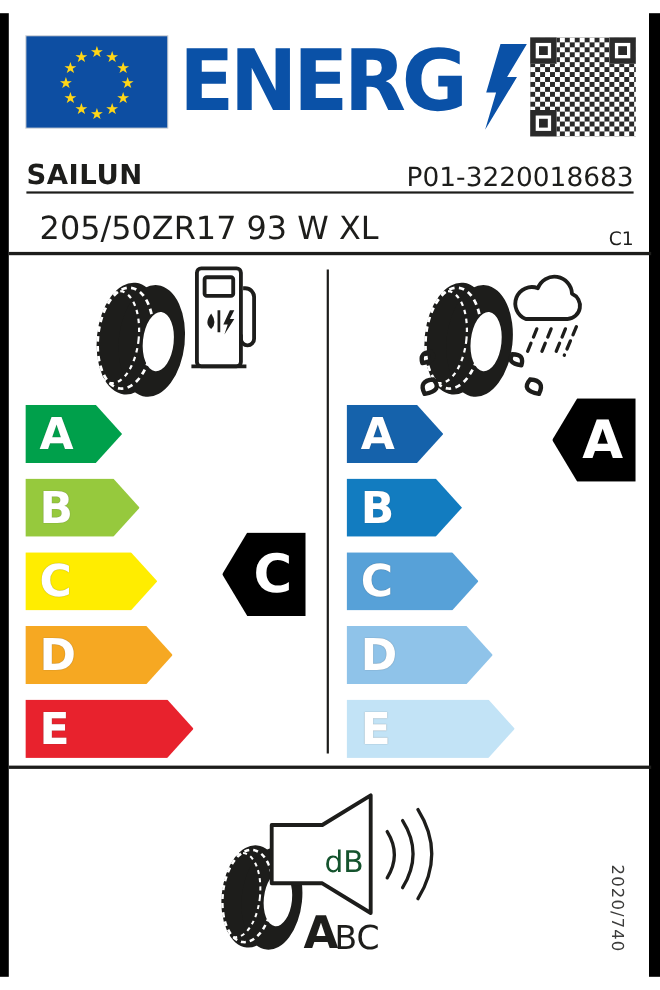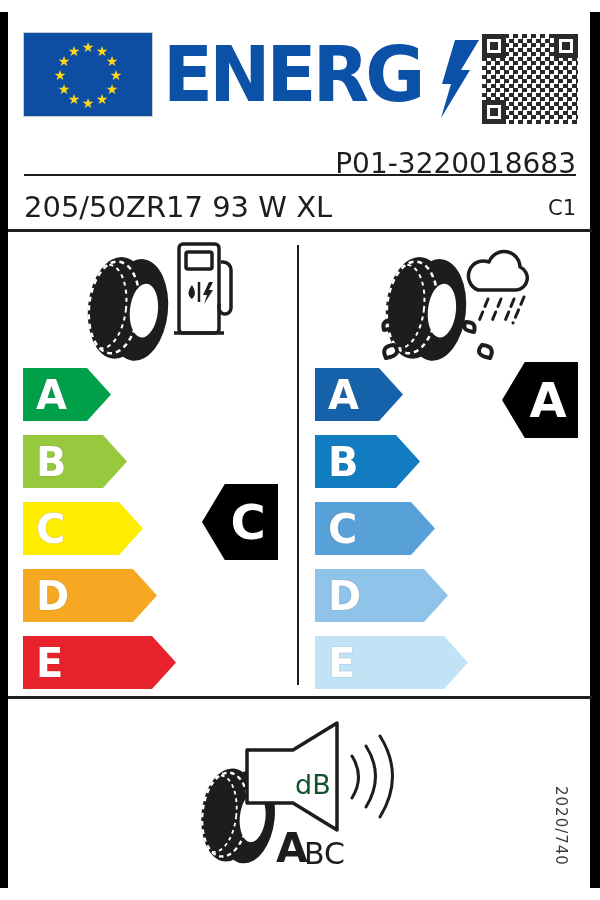--- a/index.html
+++ b/index.html
@@ -20,25 +20,25 @@
                 color:#0a51a7; letter-spacing:-4px; transform:scaleX(.95); transform-origin:left top; }
   .bolt { left:437px; top:40px; }
   .qr { left:482px; top:34px; width:96px; height:90px;
         background:
           repeating-conic-gradient(#2a2a2a 0% 25%, #fff 0% 50%) 0 0/ 9px 9px; }
   .qr .finder { position:absolute; width:24px; height:24px; background:#fff; border:5px solid #2a2a2a; }
   .qr .finder::after { content:""; position:absolute; left:3px; top:3px; width:8px; height:8px; background:#2a2a2a; }
   .qr .f-tl { left:0; top:0; } .qr .f-tr { right:0; top:0; } .qr .f-bl { left:0; bottom:0; }
 
   .brand { left:24px; top:144px; font-size:25px; font-weight:bold; letter-spacing:.5px; }
-  .model-code { right:24px; top:147px; font-size:28px;text-align:right; }
+  .model-code { right:24px; top:147px; font-size:24px;text-align:right; }
   .rule { background:#1d1d1b; }
   .rule1 { left:24px; top:174px; width:552px; height:2px; }
-  .tire-size { left:24px; top:190px; font-size:29px; }
-  .tire-class { right:24px; top:196px; font-size:21px; }
+  .tire-size { left:36px; top:190px; font-size:29px; }
+  .tire-class { right:24px; top:208px; font-size:17px; }
   .rule2 { left:8px; top:229px; width:584px; height:3px; }
   .divider-v { left:297px; top:245px; width:2px; height:440px; background:#1d1d1b; }
   .rule3 { left:8px; top:696px; width:584px; height:3px; }
 
   
   .bar { position:absolute; display:flex; align-items:center;
          clip-path:polygon(0 0, calc(100% - 24px) 0, 100% 50%, calc(100% - 24px) 100%, 0 100%); }
   .bar span { margin-left:13px; font-size:40px; font-weight:bold; color:#fff;
               line-height:1; text-shadow:0 0 1px rgba(60,60,60,.55); }
   .h53 { height:53px; }
@@ -91,20 +91,21 @@
       <polygon points="27,0 42,0 24,30 33,30 4,78 14,44 5,44 18,0" fill="#0a51a7"></polygon>
     </svg>
   </div>
 
   <div class="abs qr">
     <div class="finder f-tl"></div>
       <div class="finder f-tr"></div>
       <div class="finder f-bl"></div>
   </div>
 
+  <div class="abs brand">SAILUN</div>
   <div class="abs model-code">P01-3220018683</div>
   <div class="abs rule rule1"></div>
   <div class="abs tire-size">205/50ZR17 93 W XL</div>
   <div class="abs tire-class">C1</div>
   <div class="abs rule rule2"></div>
   <div class="abs divider-v"></div>
   <div class="abs rule rule3"></div>
 
   <div class="abs" style="left:80px;top:250px;">
     <svg width="98" height="118" viewBox="0 0 98 118">

